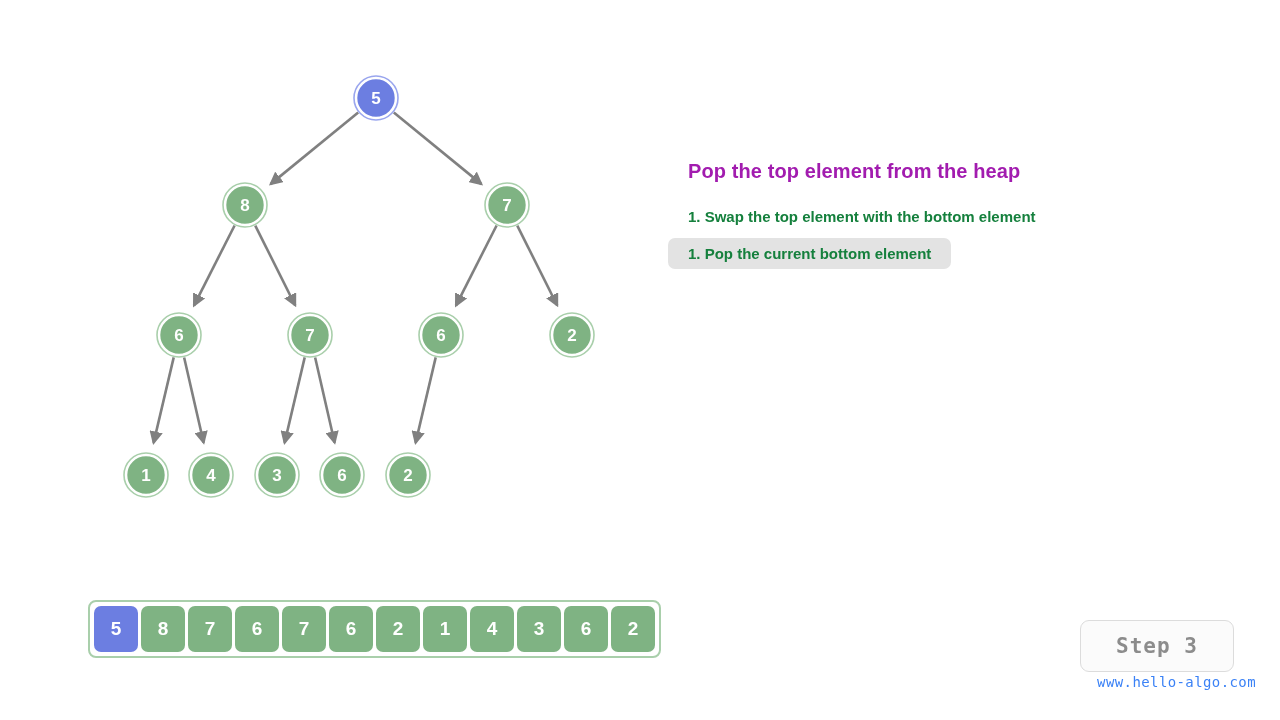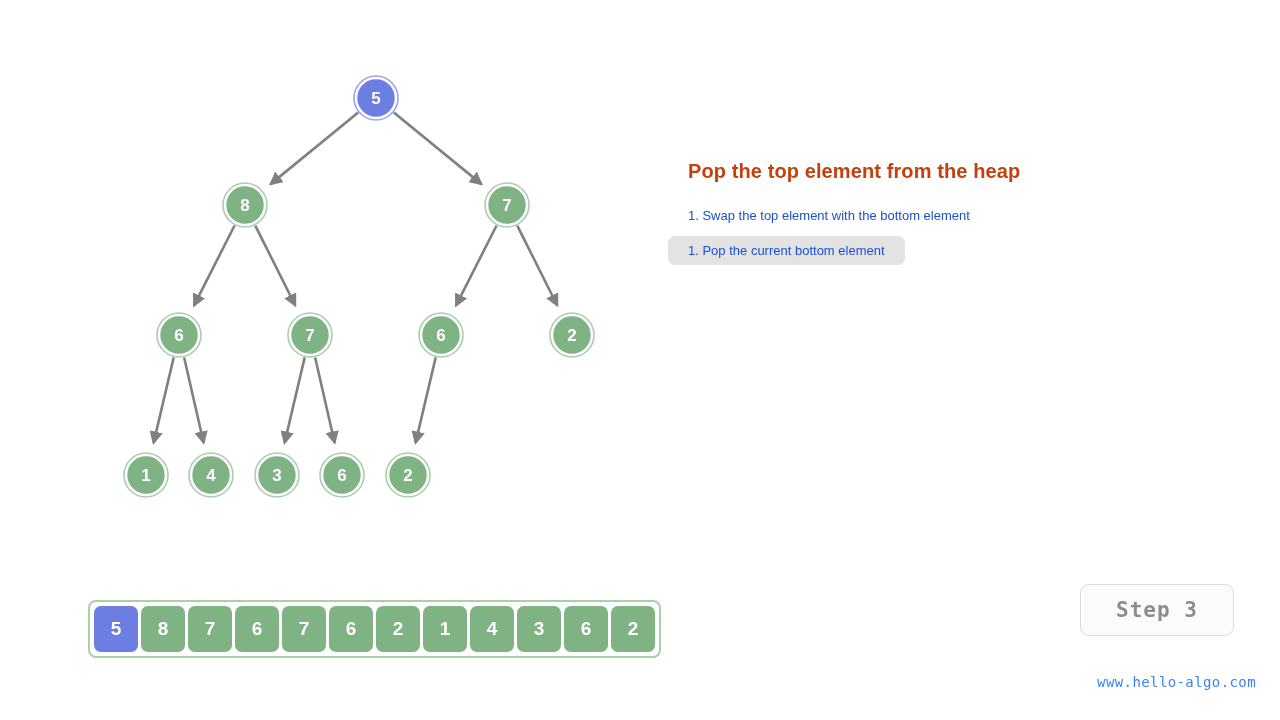--- a/index.html
+++ b/index.html
@@ -61,33 +61,34 @@
   
   #info-panel {
     position: absolute;
     left: 668px;
     top: 160px;
     width: 580px;
   }
   #panel-title {
     font-size: 20px;
     font-weight: 700;
-    color: #c2410c;
+    color: #a21caf;
     letter-spacing: 0.1px;
     margin: 0 0 18px 20px;
     white-space: nowrap;
   }
   .panel-step {
-    font-size: 13px;
-    color: #1d4ed8;
+    font-size: 15px;
+    color: #15803d;
     padding: 7px 20px;
     margin-bottom: 6px;
     border-radius: 7px;
     display: inline-block;
     white-space: nowrap;
+    font-weight: bold;
   }
   .panel-step.highlighted {
     background: #e3e3e3;
   }
 
   
   #array-wrap {
     position: absolute;
     left: 88px;
     top: 600px;
@@ -111,21 +112,21 @@
     background: #7fb383;
   }
   .array-cell.highlighted {
     background: #6c7ee1;
   }
 
   
   #step-badge {
     position: absolute;
     left: 1080px;
-    top: 584px;
+    top: 620px;
     width: 152px;
     height: 50px;
     border: 1.5px solid #dcdcdc;
     border-radius: 9px;
     background: #fbfbfb;
     display: flex;
     align-items: center;
     justify-content: center;
     font-family: "DejaVu Sans Mono", monospace;
     font-size: 21px;

